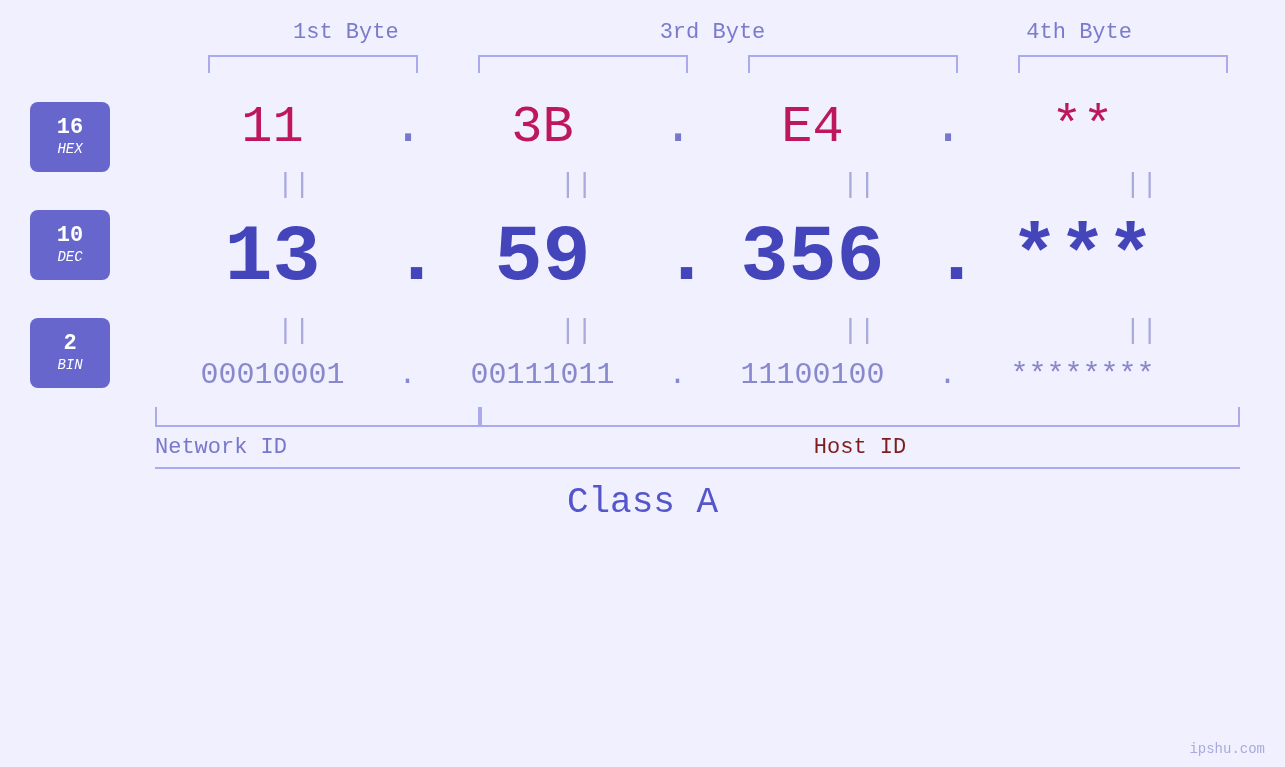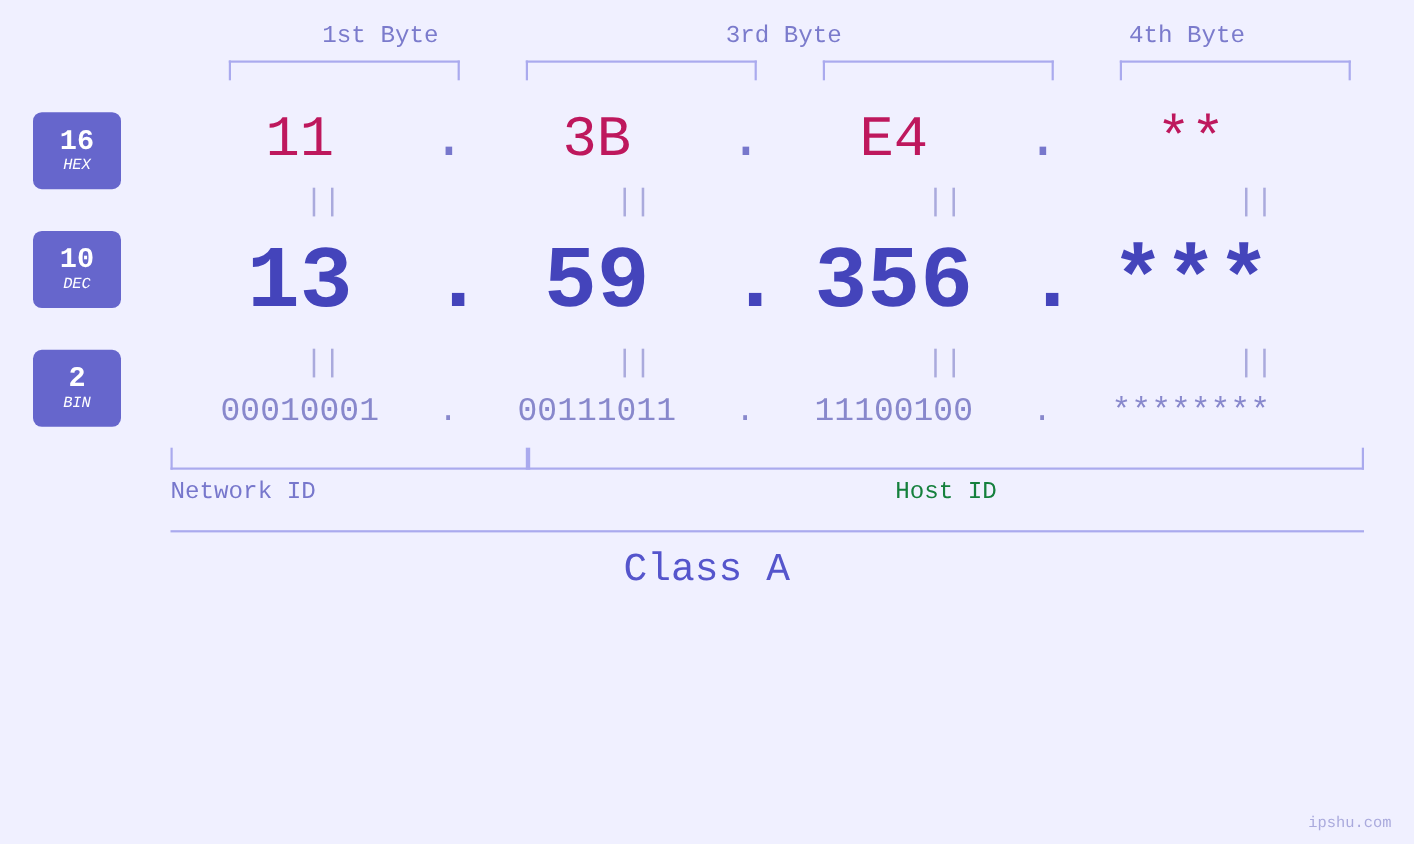--- a/index.html
+++ b/index.html
@@ -87,21 +87,21 @@
       height: 70px;
       border-radius: 8px;
       display: flex;
       flex-direction: column;
       align-items: center;
       justify-content: center;
       font-family: 'Courier New', Courier, monospace;
     }
 
     .base-number {
-      font-size: 26px;
+      font-size: 22px;
       font-weight: bold;
       line-height: 1;
     }
 
     .base-name {
       font-size: 14px;
       font-weight: normal;
       margin-top: 2px;
       font-style: italic;
     }
@@ -224,30 +224,29 @@
       font-size: 22px;
       font-family: 'Courier New', Courier, monospace;
     }
 
     .host-id-label {
       position: absolute;
       left: 480px;
       right: 45px;
       top: 28px;
       text-align: center;
-      color: #15803d;
+      color: #7f1d1d;
       font-size: 22px;
       font-family: 'Courier New', Courier, monospace;
     }
 
     
     .class-row {
       width: 1285px;
       position: relative;
-      margin-top: 15px;
       display: flex;
       align-items: center;
       justify-content: center;
     }
 
     .class-bracket-line {
       position: absolute;
       left: 155px;
       right: 45px;
       top: 0;

